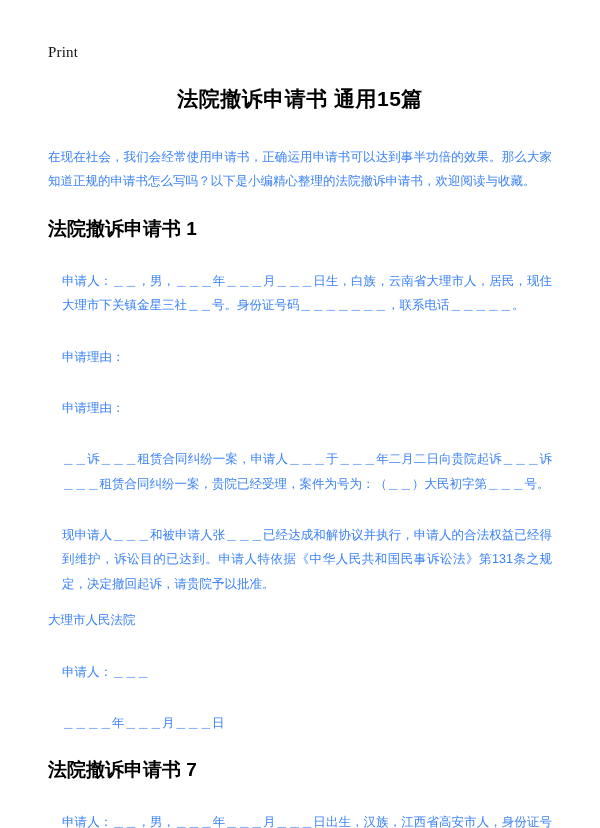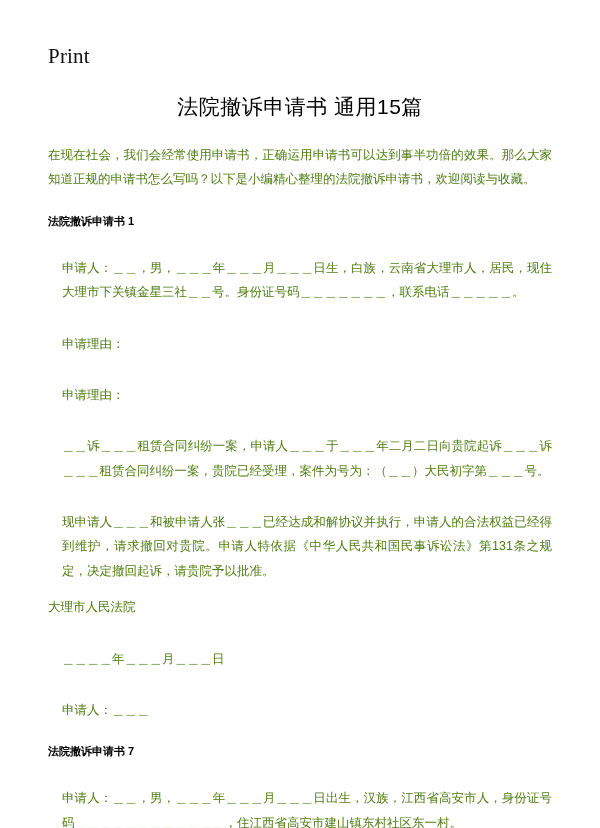--- a/index.html
+++ b/index.html
@@ -16,46 +16,46 @@
   }
   .page {
     position: relative;
     width: 600px;
     height: 828px;
     box-sizing: border-box;
     padding: 44px 48px 0 48px;
   }
   .print-label {
     font-family: "Liberation Serif", "DejaVu Serif", serif;
-    font-size: 21px;
+    font-size: 15px;
     color: #111;
     margin: 0 0 24px 0;
     letter-spacing: 0.2px;
   }
   .doc-title {
     text-align: center;
     font-size: 21px;
-    font-weight: normal;
+    font-weight: bold;
     color: #000;
-    margin: 0 0 22px 0;
+    margin: 0 0 32px 0;
     letter-spacing: 0.5px;
   }
   .para {
     font-size: 12.5px;
     line-height: 1.95;
     margin: 0 0 12px 0;
-    color: #4d7c0f;
+    color: #3b82f6;
     text-align: justify;
   }
   .para.indent {
     padding-left: 14px;
     margin-top: 27px;
   }
   .subhead {
-    font-size: 11px;
+    font-size: 19px;
     font-weight: bold;
     color: #000;
     margin: 22px 0 12px 0;
   }
   .lead {
     font-size: 12.5px;
     margin: 0 0 12px 0;
     color: #1a1a1a;
   }
 </style>
@@ -70,23 +70,23 @@
 
 
   <div class="para">在现在社会，我们会经常使用申请书，正确运用申请书可以达到事半功倍的效果。那么大家知道正规的申请书怎么写吗？以下是小编精心整理的法院撤诉申请书，欢迎阅读与收藏。</div>
 
   <div class="subhead">法院撤诉申请书 1</div>
 
   <div class="para indent">申请人：＿＿，男，＿＿＿年＿＿＿月＿＿＿日生，白族，云南省大理市人，居民，现住大理市下关镇金星三社＿＿号。身份证号码＿＿＿＿＿＿＿，联系电话＿＿＿＿＿。</div>
   <div class="para indent">申请理由：</div>
   <div class="para indent">申请理由：</div>
   <div class="para indent">＿＿诉＿＿＿租赁合同纠纷一案，申请人＿＿＿于＿＿＿年二月二日向贵院起诉＿＿＿诉＿＿＿租赁合同纠纷一案，贵院已经受理，案件为号为：（＿＿）大民初字第＿＿＿号。</div>
-  <div class="para indent">现申请人＿＿＿和被申请人张＿＿＿已经达成和解协议并执行，申请人的合法权益已经得到维护，请求撤回对贵院。申请人特依据《中华人民共和国民事诉讼法》第131条之规定，决定撤回起诉，请贵院予以批准。</div>
+  <div class="para indent">现申请人＿＿＿和被申请人张＿＿＿已经达成和解协议并执行，申请人的合法权益已经得到维护，诉讼目的已达到。申请人特依据《中华人民共和国民事诉讼法》第131条之规定，决定撤回起诉，请贵院予以批准。</div>
   <div class="para">大理市人民法院</div>
+  <div class="para indent">申请人：＿＿＿</div>
   <div class="para indent">＿＿＿＿年＿＿＿月＿＿＿日</div>
-  <div class="para indent">申请人：＿＿＿</div>
 
   <div class="subhead">法院撤诉申请书 7</div>
 
   <div class="para indent">申请人：＿＿，男，＿＿＿年＿＿＿月＿＿＿日出生，汉族，江西省高安市人，身份证号码＿＿＿＿＿＿＿＿＿＿＿＿，住江西省高安市建山镇东村社区东一村。</div>
   <div class="para indent">申请请求：请求撤回对贵院（＿＿）贵民一初字第＿＿＿号案件的起诉。</div>
 
 </div>
 
 </body></html>

